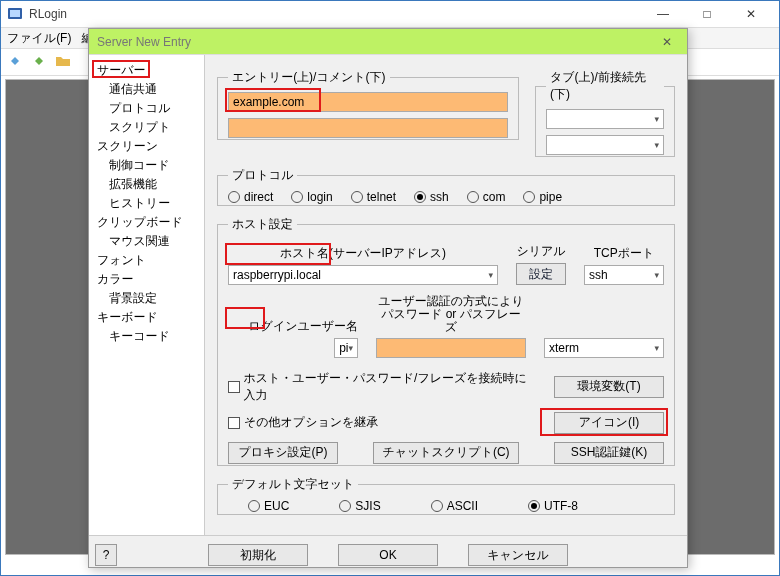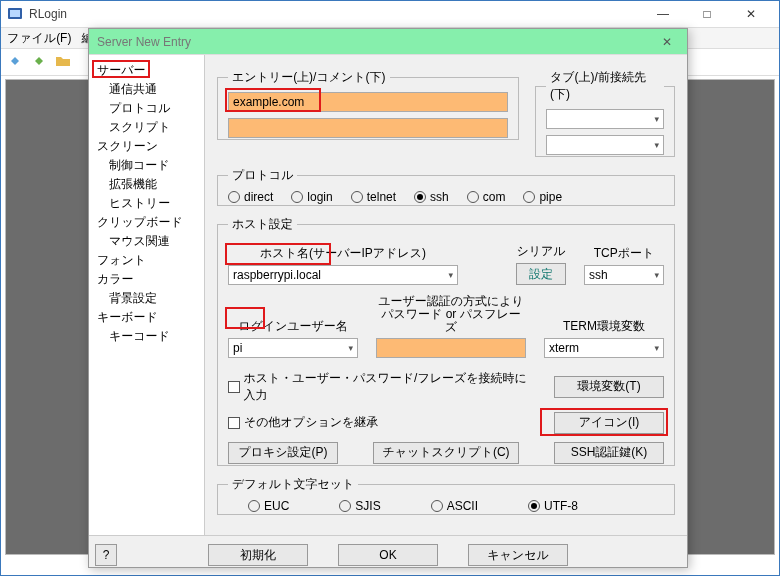--- a/index.html
+++ b/index.html
@@ -10,21 +10,21 @@
 .main-title-icon { width: 16px; height: 16px; margin-right: 6px; }
 .main-title-text { flex: 1; color: #404040; }
 .win-btns { display: flex; gap: 0; }
 .win-btn { width: 44px; height: 26px; display: flex; align-items: center; justify-content: center; color: #333; }
 .main-menubar { height: 20px; padding: 2px 6px; display: flex; gap: 10px; color: #000; background: #f5f5f5; }
 .main-toolbar { height: 28px; padding: 2px 6px; display: flex; gap: 6px; align-items: center; border-top: 1px solid #ddd; border-bottom: 1px solid #ddd; }
 .tool-icon { width: 18px; height: 18px; }
 .content-dark { position: absolute; left: 4px; right: 4px; top: 78px; bottom: 20px; background: #6c6c6c; border: 1px solid #bbb; }
 
 .dialog { position: absolute; left: 88px; top: 28px; width: 600px; height: 540px; background: #f0f0f0; border: 1px solid #999; box-shadow: 2px 2px 10px rgba(0,0,0,0.25); }
-.dlg-titlebar { height: 26px; display: flex; align-items: center; padding: 0 8px; border-bottom: 1px solid #ddd; background: #86efac; }
+.dlg-titlebar { height: 26px; display: flex; align-items: center; padding: 0 8px; border-bottom: 1px solid #ddd; background: #bef264; }
 .dlg-title { flex: 1; color: #777; }
 .dlg-close { width: 24px; text-align: center; color: #555; }
 .dlg-body { display: flex; height: 480px; }
 .tree { width: 116px; padding: 6px 2px; border-right: 1px solid #ccc; background: #fff; }
 .tree-node { padding: 1px 0 1px 6px; white-space: nowrap; }
 .tree-child { padding-left: 18px; }
 .tree-node.sel { }
 
 .panel { flex: 1; padding: 10px 12px; overflow: hidden; }
 fieldset { border: 1px solid #bbb; margin: 0 0 10px 0; padding: 6px 10px 1px 10px; }
@@ -36,21 +36,21 @@
 .combo { border: 1px solid #aaa; background: #fff; height: 20px; display: flex; align-items: center; padding: 0 4px; justify-content: space-between; }
 .combo .arrow { font-size: 9px; color: #555; }
 .radio-row { display: flex; align-items: center; gap: 18px; }
 .radio { display: flex; align-items: center; gap: 4px; }
 .radio .bullet { width: 12px; height: 12px; border: 1px solid #555; border-radius: 50%; display: inline-flex; align-items: center; justify-content: center; }
 .radio .bullet.on::after { content: ""; width: 6px; height: 6px; background: #000; border-radius: 50%; }
 .chk { display: flex; align-items: center; gap: 4px; }
 .chk .box { width: 12px; height: 12px; border: 1px solid #555; background: #fff; }
 .btn { border: 1px solid #999; background: #e8e8e8; height: 22px; display: inline-flex; align-items: center; justify-content: center; padding: 0 8px; min-width: 100px; }
 .btn.small { min-width: 40px; }
-.disabled { background: #e8e8e8; color: #0f766e; text-align: center; }
+.disabled { background: #e8e8e8; color: #0f172a; text-align: center; }
 .dlg-buttons { display: flex; justify-content: center; gap: 30px; padding: 8px 0; border-top: 1px solid #ccc; }
 .help-btn { width: 22px; height: 22px; border: 1px solid #999; background: #e8e8e8; text-align: center; line-height: 20px; position: absolute; left: 6px; }
 
 .redbox { position: absolute; border: 2px solid #e0191b; pointer-events: none; }
 
 svg { display: block; }
 </style>
 </head>
 <body>
 
@@ -182,47 +182,46 @@
       <fieldset>
         <legend>ホスト設定</legend>
         <div class="row" style="align-items:flex-end;">
           <div class="col" style="flex:1;">
             <div class="lbl">ホスト名(サーバーIPアドレス)</div>
             <div class="combo">
                 <span>raspberrypi.local</span>
                 <span class="arrow">▾</span>
               </div>
           </div>
-          <div class="col" style="width:50px;margin-left:40px;">
+          <div class="col" style="width:50px;">
             <div class="lbl">シリアル</div>
             <div class="btn small disabled">設定</div>
           </div>
           <div class="col" style="width:80px;">
             <div class="lbl">TCPポート</div>
             <div class="combo">
                 <span>ssh</span>
                 <span class="arrow">▾</span>
               </div>
           </div>
         </div>
 
         <div class="row" style="align-items:flex-end; margin-top:10px;">
-          <div class="col" style="width:130px;">
+          <div class="col" style="width:130px;align-items:flex-end;">
             <div class="lbl">ログインユーザー名</div>
             <div class="combo">
                 <span>pi</span>
                 <span class="arrow">▾</span>
               </div>
           </div>
           <div class="col" style="flex:1;">
             <div class="lbl" style="line-height:1.1;"><span>ユーザー認証の方式により</span><br><span>パスワード or パスフレーズ</span></div>
             <input type="text" class="tf" style="width: 100%;" value="">
           </div>
           <div class="col" style="width:120px;">
-            <div class="lbl">TERM環境変数</div>
             <div class="combo">
                 <span>xterm</span>
                 <span class="arrow">▾</span>
               </div>
           </div>
         </div>
 
         <div class="row" style="margin-top:12px; justify-content:space-between;">
           <label class="chk">
               <span class="box"></span>

